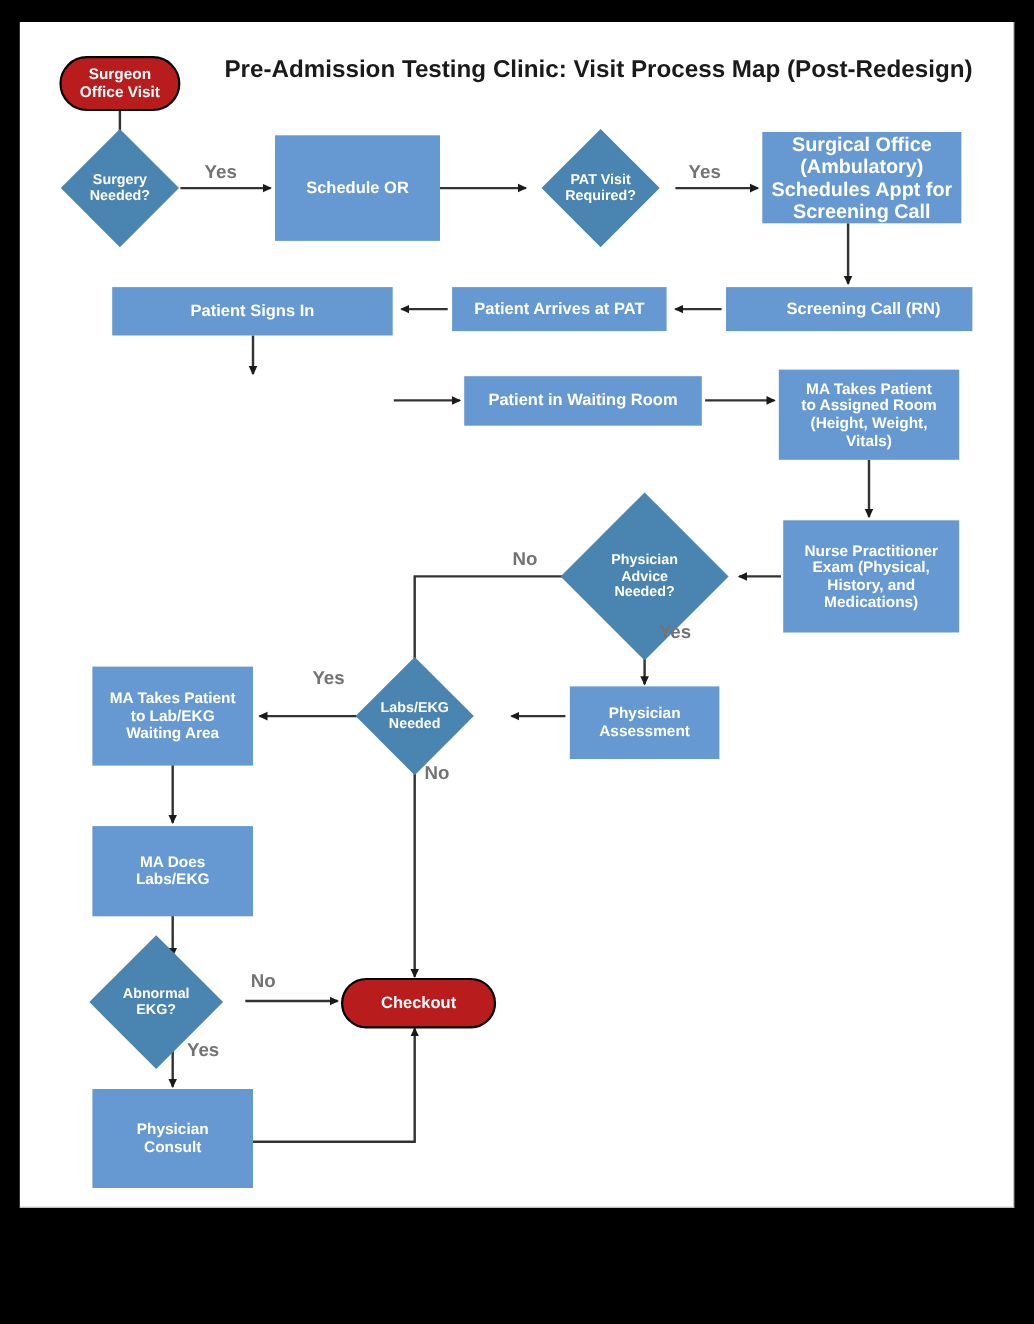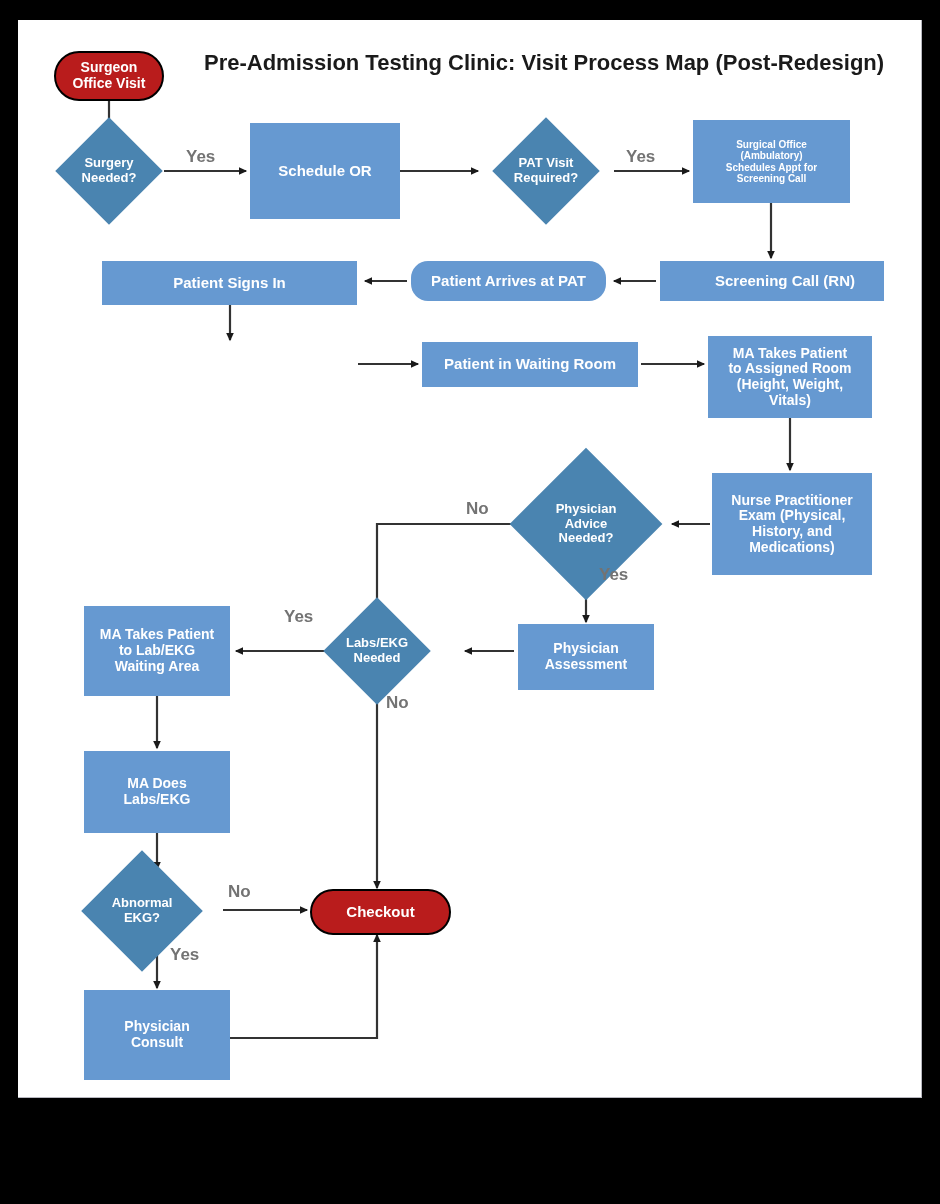--- a/index.html
+++ b/index.html
@@ -169,25 +169,25 @@
 
     <div class="node rect" style="left:232px; top:103px; width:150px; height:96px; font-size:15px;">Schedule OR</div>
 
     <div class="diamond-wrap" style="left:490px; top:113px; width:76px; height:76px;">
       <div class="diamond-shape"></div>
       <div class="diamond-label" style="font-size:13px;">PAT Visit<br>Required?</div>
     </div>
 
     <div class="edge-label" style="left:608px; top:127px; font-size:17px;">Yes</div>
 
-    <div class="node rect" style="left:675px; top:100px; width:157px; height:83px; font-size:10px;">Surgical Office<br>(Ambulatory)<br>Schedules Appt for<br>Screening Call</div>
+    <div class="node rect" style="left:675px; top:100px; width:181px; height:83px; font-size:18px;">Surgical Office<br>(Ambulatory)<br>Schedules Appt for<br>Screening Call</div>
 
     <div class="node rect" style="left:642px; top:241px; width:224px; height:40px; font-size:15px;padding-left:26px;">Screening Call (RN)</div>
 
-    <div class="node rect" style="left:393px; top:241px; width:195px; height:40px; font-size:15px;border-radius:17px;">Patient Arrives at PAT</div>
+    <div class="node rect" style="left:393px; top:241px; width:195px; height:40px; font-size:15px;">Patient Arrives at PAT</div>
 
     <div class="node rect" style="left:84px; top:241px; width:255px; height:44px; font-size:15px;">Patient Signs In</div>
 
 
     <div class="node rect" style="left:404px; top:322px; width:216px; height:45px; font-size:15px;">Patient in Waiting Room</div>
 
     <div class="node rect" style="left:690px; top:316px; width:164px; height:82px; font-size:14px;">MA Takes Patient<br>to Assigned Room<br>(Height, Weight,<br>Vitals)</div>
 
     <div class="node rect" style="left:694px; top:453px; width:160px; height:102px; font-size:14px;">Nurse Practitioner<br>Exam (Physical,<br>History, and<br>Medications)</div>
 

